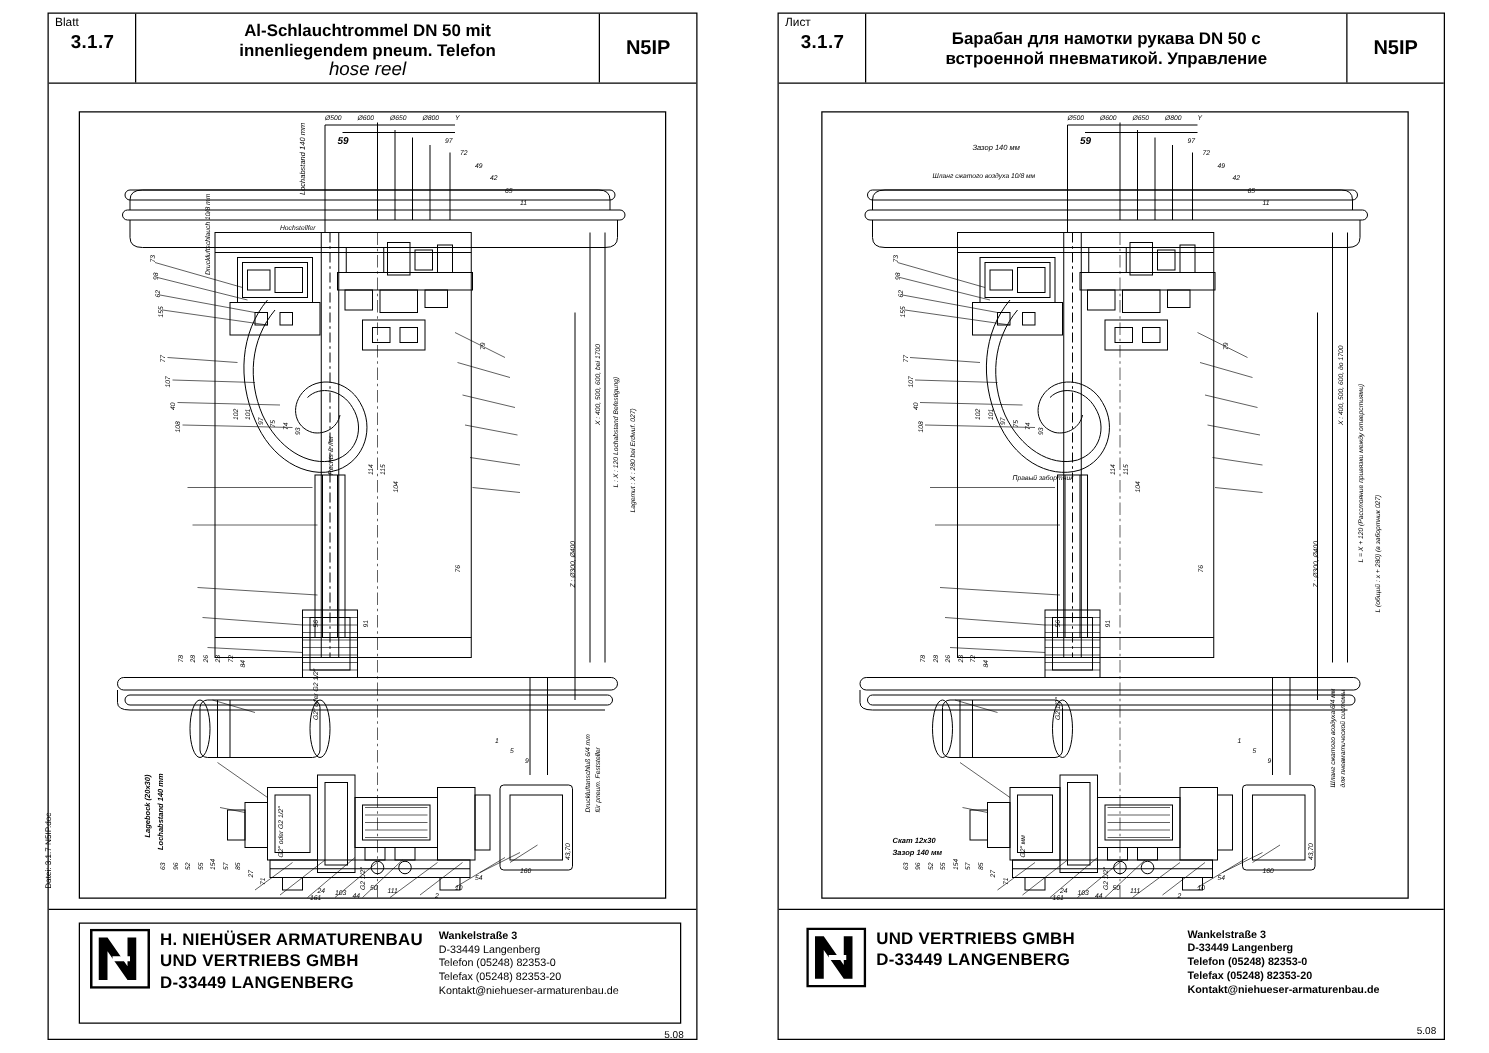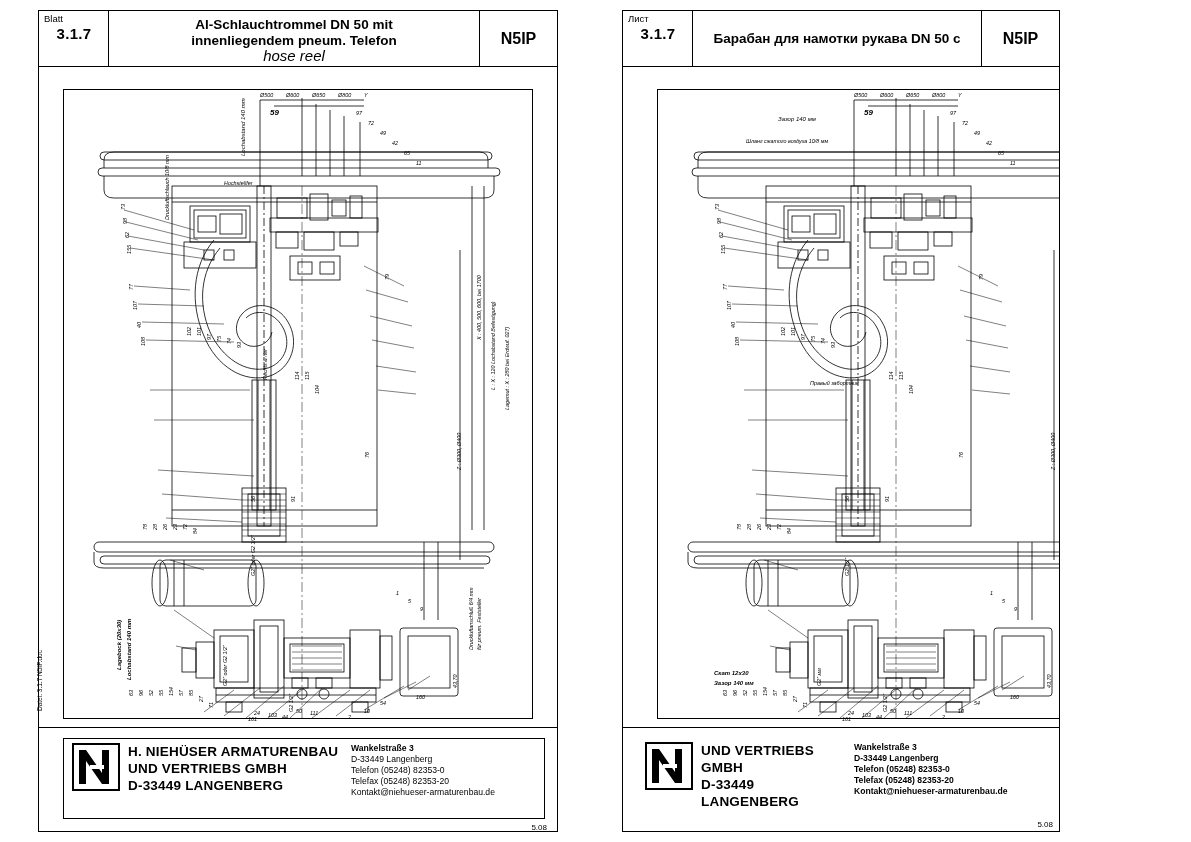--- a/index.html
+++ b/index.html
@@ -1,20 +1,20 @@
 <!DOCTYPE html>
 <html><head>
 <meta charset="utf-8">
 <style>
   html,body{margin:0;padding:0;background:#ffffff;}
   body{width:1191px;height:842px;font-family:"Liberation Sans",sans-serif;color:#000;}
   .page{position:relative;width:1191px;height:842px;overflow:hidden;}
   .sheet{position:absolute;top:10px;border:1.5px solid #000;background:#fff;box-sizing:border-box;}
   #sheet-left{left:38px;width:520px;height:822px;}
-  #sheet-right{left:622px;width:438px;height:822px;}
+  #sheet-right{left:622px;width:534px;height:822px;}
 
   
   .titleblock{position:absolute;left:0;top:0;right:0;height:56px;border-bottom:1.5px solid #000;box-sizing:border-box;display:flex;}
   .tb-sheet{width:70px;border-right:1.5px solid #000;box-sizing:border-box;padding:3px 4px 0 5px;}
   .tb-sheet .lbl{font-size:9.5px;line-height:10px;}
   .tb-sheet .num{font-size:15px;font-weight:bold;text-align:center;margin-top:1px;letter-spacing:0.3px;}
   .tb-title{flex:1;box-sizing:border-box;display:flex;flex-direction:column;align-items:center;justify-content:center;padding:2px 4px;}
   .tb-title .l1{font-size:13.5px;font-weight:bold;line-height:16px;text-align:center;}
   .tb-title .sub{font-size:15px;font-style:italic;line-height:11px;margin-top:1px;}
   .tb-code{width:78px;border-left:1.5px solid #000;box-sizing:border-box;display:flex;align-items:center;justify-content:center;font-size:16px;font-weight:bold;}
@@ -339,20 +339,21 @@
 
   <div class="sheet" id="sheet-right">
 
     <div class="titleblock">
       <div class="tb-sheet">
         <div class="lbl">Лист</div>
         <div class="num">3.1.7</div>
       </div>
       <div class="tb-title">
         <div class="l1">Барабан для намотки рукава DN 50 с</div>
+        <div class="l1">встроенной пневматикой. Управление</div>
       </div>
       <div class="tb-code">N5IP</div>
     </div>
 
     <div class="drawing">
       <div class="dwg-frame" id="dwg-right">
 
         <svg class="ov" width="470" height="630" viewBox="0 0 470 630">
           <g fill="none" stroke="#000" stroke-width="0.8">
             <line x1="238" y1="8" x2="238" y2="86"></line>

